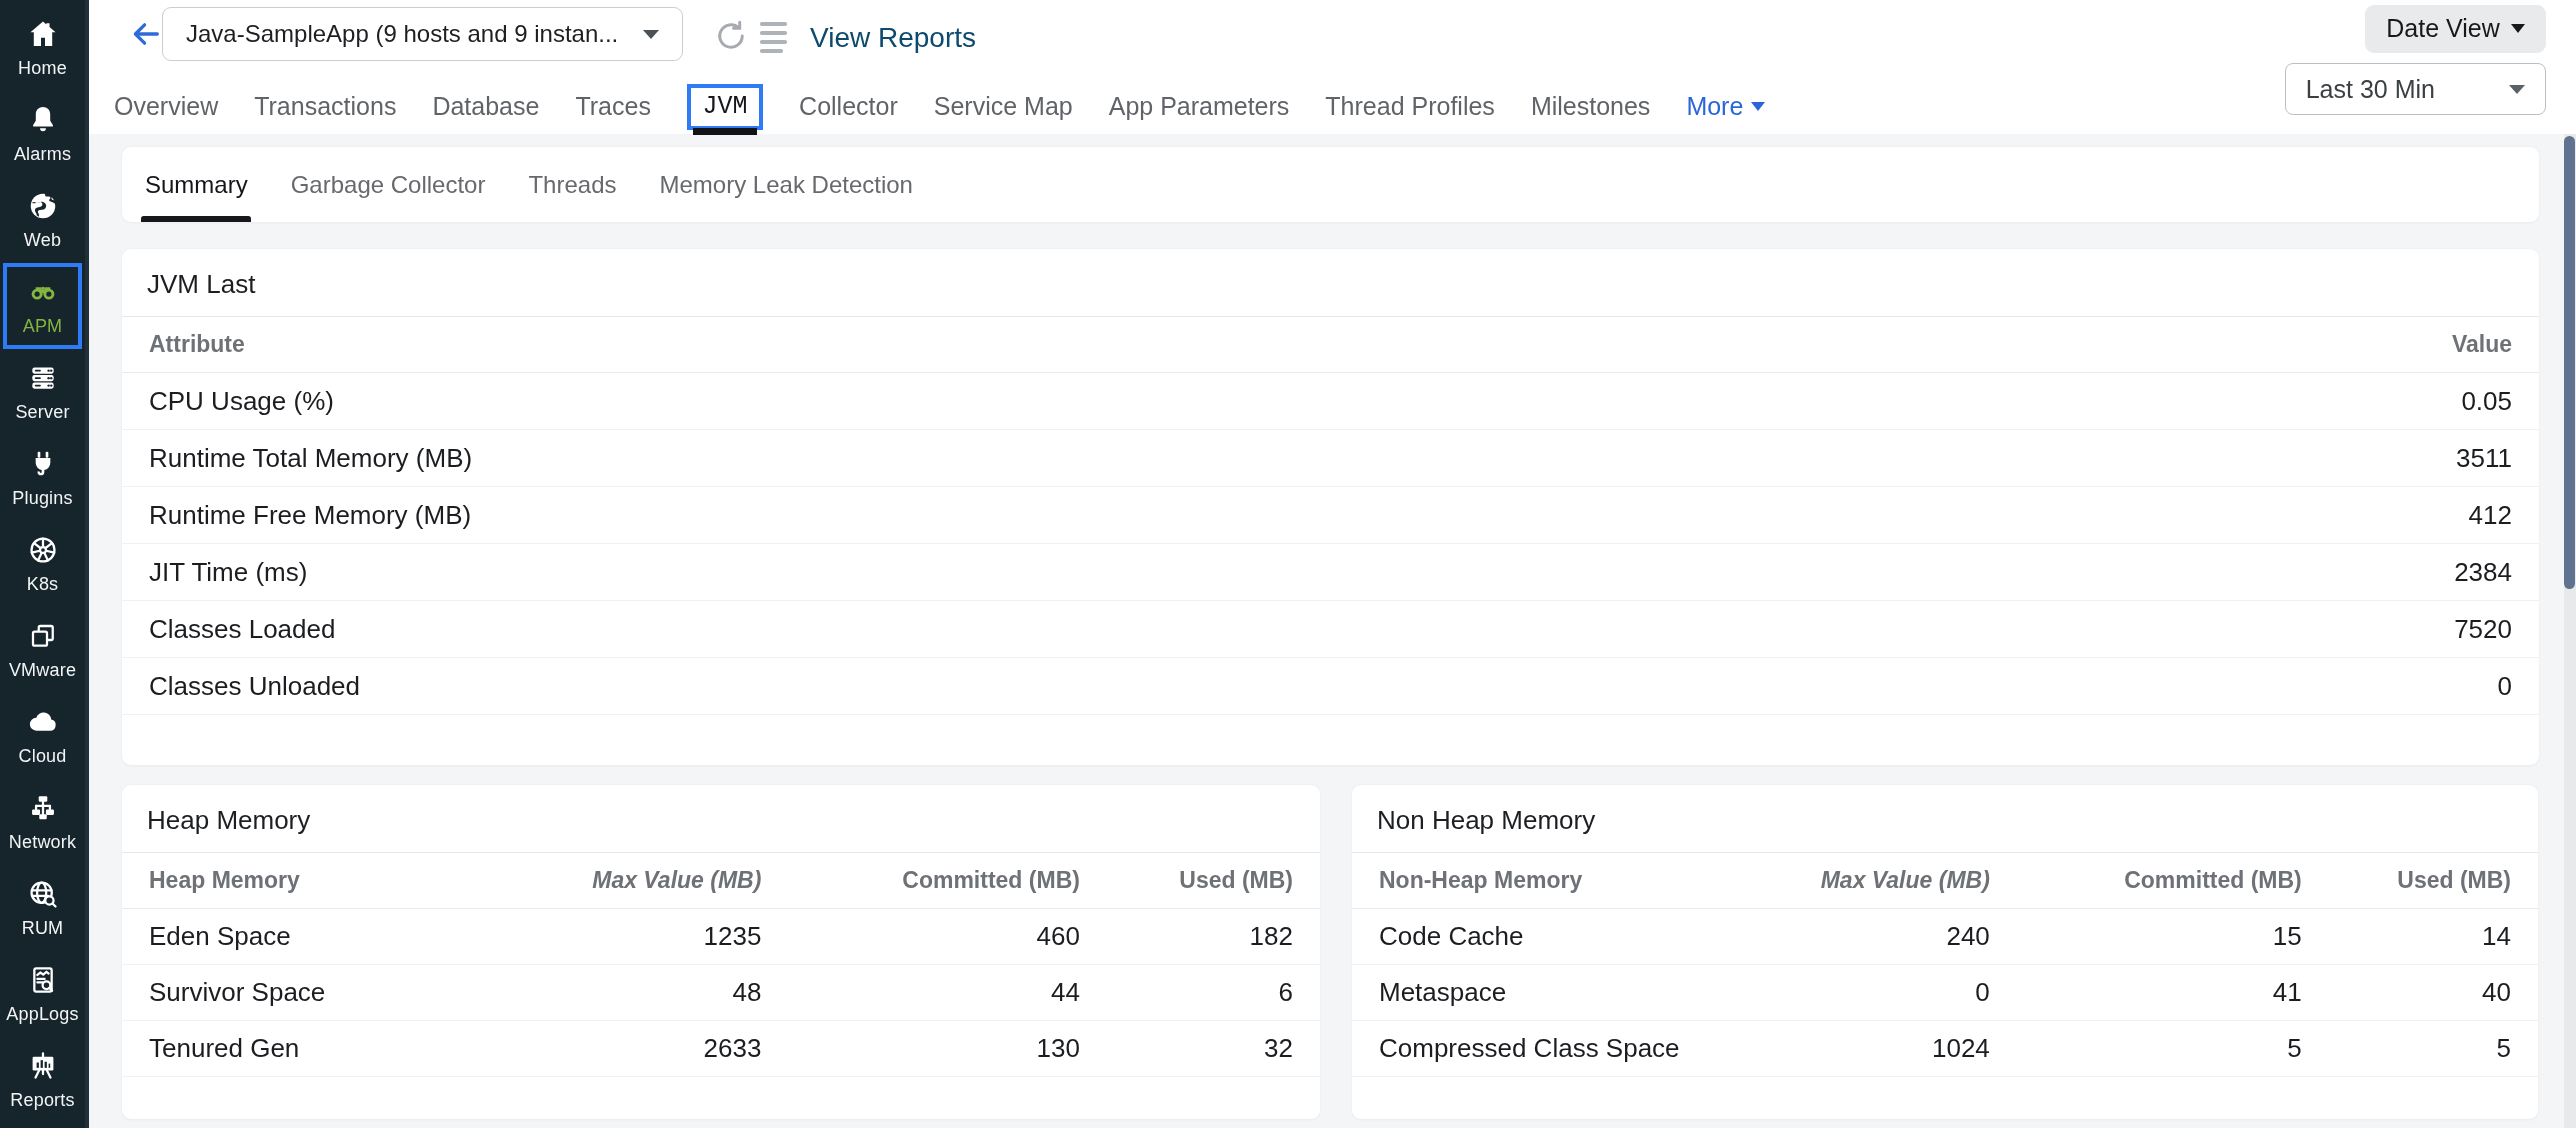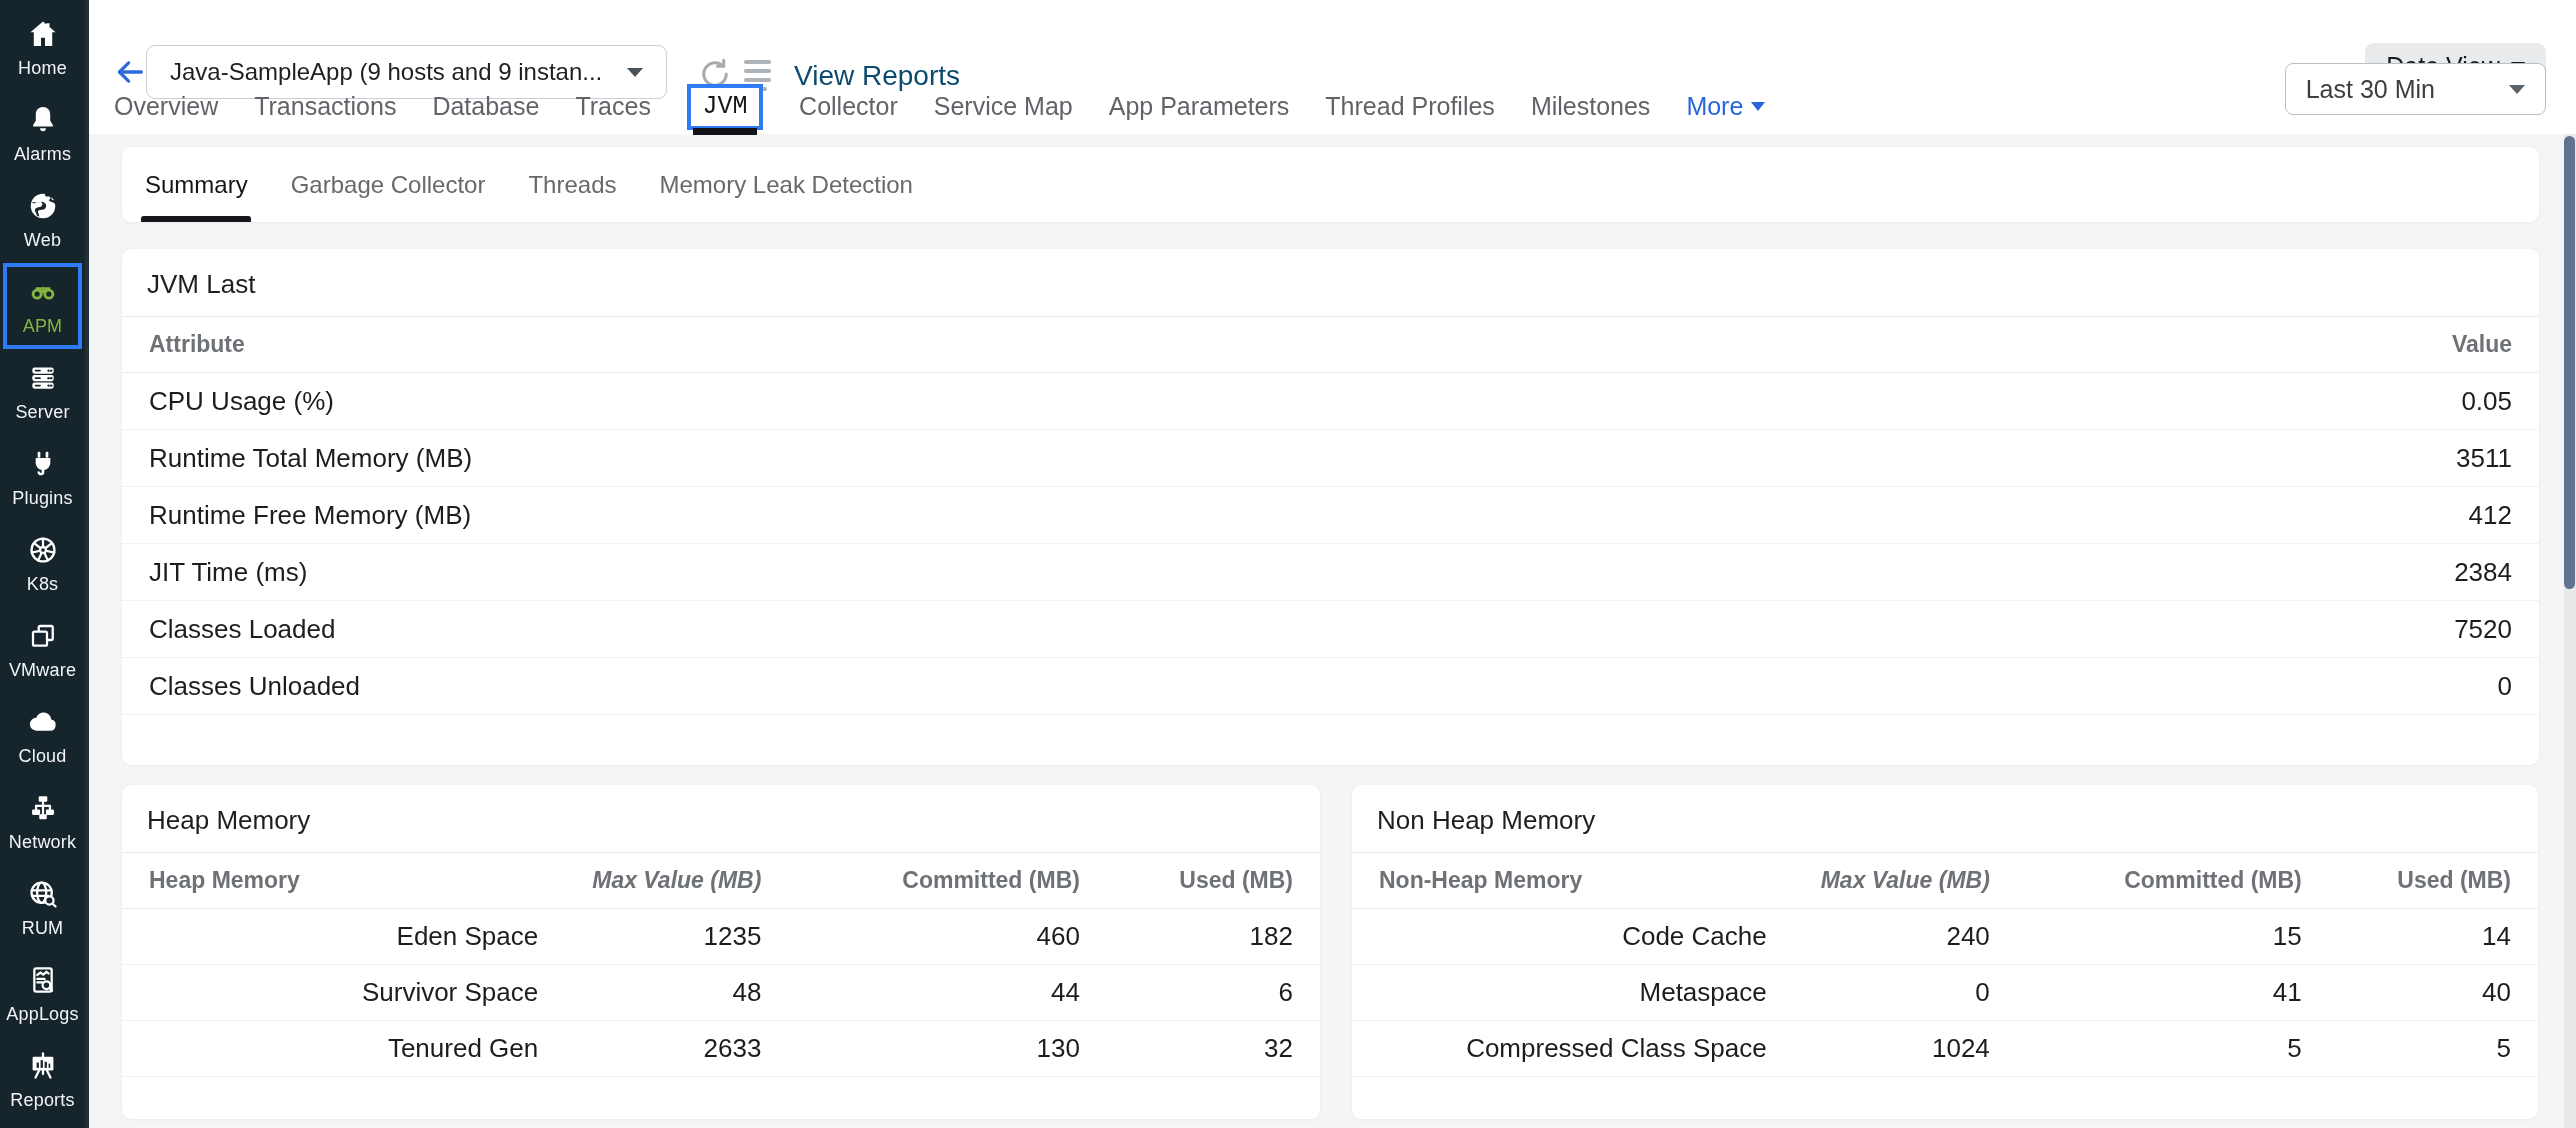--- a/index.html
+++ b/index.html
@@ -13,21 +13,21 @@
              display:flex; flex-direction:column; align-items:center; padding-top:5.4px; z-index:5; }
   .side-item { width:82px; height:86px; display:flex; flex-direction:column; align-items:center;
                justify-content:center; gap:5.4px; color:#f2f4f5; cursor:pointer; flex:0 0 auto; }
   .side-item .lbl { font-size:18px; letter-spacing:0.2px; white-space:nowrap; }
   .side-item svg { width:32px; height:32px; }
   .side-item.active { border:4.5px solid #2e7bf5; width:79px; }
   .side-item.active .lbl { color:#84b541; }
 
   
   .header { position:absolute; left:89px; top:0; right:0; height:134px; background:#ffffff; }
-  .hrow1 { position:absolute; left:0; top:0; right:0; height:70px;margin-top:38px; }
+  .hrow1 { position:absolute; left:16px; top:0; right:0; height:70px; }
   .back-btn { position:absolute; left:21.5px; top:16px; width:39px; height:39px; display:flex;
               align-items:center; justify-content:center; cursor:pointer; }
   .app-select { position:absolute; left:57px; top:7.2px; width:521px; height:54px;
                 border:1.8px solid #c9ced4; border-radius:9px; background:#fff;
                 display:flex; align-items:center; padding:0 23px; cursor:pointer; }
   .app-select .val { font-size:24px; color:#1d1f22; white-space:nowrap; overflow:hidden; flex:1; }
   .caret-dark { width:0; height:0; border-left:8px solid transparent; border-right:8px solid transparent;
                 border-top:9.8px solid #4a5157; margin-left:12.5px; flex:0 0 auto; }
   .refresh-btn { position:absolute; left:606px; top:18px; width:39px; height:39px; display:flex;
                  align-items:center; justify-content:center; cursor:pointer; }
@@ -78,21 +78,21 @@
 
   .card-title { font-size:26px; color:#1c1e21; padding:19.7px 25px 16px; }
   .title-divider { height:0; border-top:1.8px solid #e7e9eb; }
 
   table.grid { width:100%; border-collapse:collapse; }
   table.grid th { font-size:23px; font-weight:bold; color:#6e7276; text-align:left; padding:14.3px 27px;
                   border-bottom:1.8px solid #e9ebed; white-space:nowrap; }
   table.grid td { font-size:26px; color:#1b1d20; padding:0 27px; height:57px;
                   border-bottom:1.8px solid #f0f1f3; white-space:nowrap; }
   table.grid .num, table.grid th.num { text-align:right; }
-  .card-heap table.grid td, .card-nonheap table.grid td { height:56px;text-align:right; }
+  .card-heap table.grid td, .card-nonheap table.grid td { height:56px; }
   .c1{width:38%;} .c2{width:17%;font-style:italic;} .c3{width:27%;} .c4{width:18%;}
 
   
   .scroll-track { position:absolute; right:0; top:134px; bottom:0; width:12.5px; background:#e7e9eb; }
   .scroll-thumb { position:absolute; right:0.9px; top:1.8px; width:10.7px; height:453px; background:#5f7390;
                   border-radius:5.4px; cursor:pointer; }
 
   svg .st { fill:none; stroke:#ffffff; stroke-width:1.7; stroke-linecap:round; stroke-linejoin:round; }
   svg .fw { fill:#ffffff; }
   svg .bg { fill:#16242c; }

